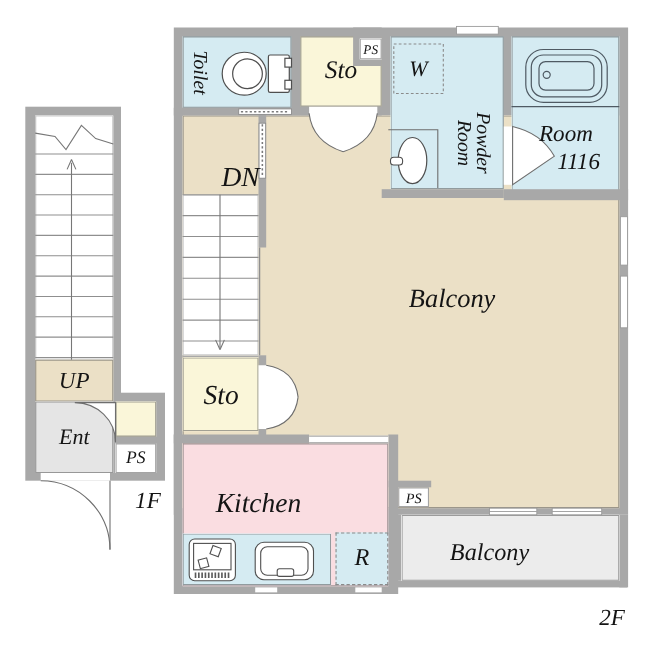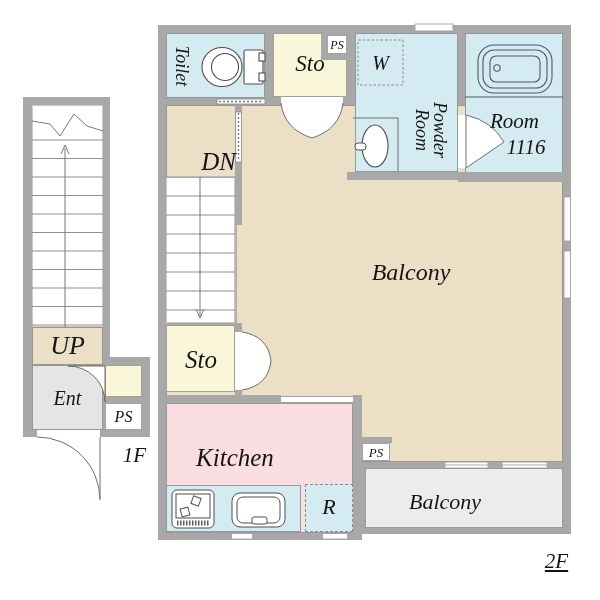--- a/index.html
+++ b/index.html
@@ -220,29 +220,29 @@
   </div>
   <div class="lbl" style="left:305px;top:492px;width:48px;height:30px;font-size:22px;">
     <span>R</span>
   </div>
   <div class="lbl" style="left:362px;top:443px;width:28px;height:18px;font-size:13px;">
     <span>PS</span>
   </div>
   <div class="lbl" style="left:380px;top:488px;width:130px;height:28px;font-size:22px;">
     <span>Balcony</span>
   </div>
-  <div class="lbl" style="left:32px;top:331px;width:71px;height:30px;font-size:26px;">
+  <div class="lbl" style="left:32px;top:331px;width:71px;height:30px;font-size:21px;">
     <span>UP</span>
   </div>
   <div class="lbl" style="left:32px;top:382px;width:71px;height:32px;font-size:20px;">
     <span>Ent</span>
   </div>
   <div class="lbl" style="left:105px;top:405px;width:37px;height:24px;font-size:16px;">
     <span>PS</span>
   </div>
   <div class="lbl" style="left:112px;top:443px;width:45px;height:24px;font-size:21px;">
     <span>1F</span>
   </div>
-  <div class="lbl" style="left:534px;top:549px;width:45px;height:24px;font-size:21px;text-decoration:underline;">
+  <div class="lbl" style="left:534px;top:549px;width:45px;height:24px;font-size:21px;">
     <span>2F</span>
   </div>
 
 </div>
 
 </body></html>

